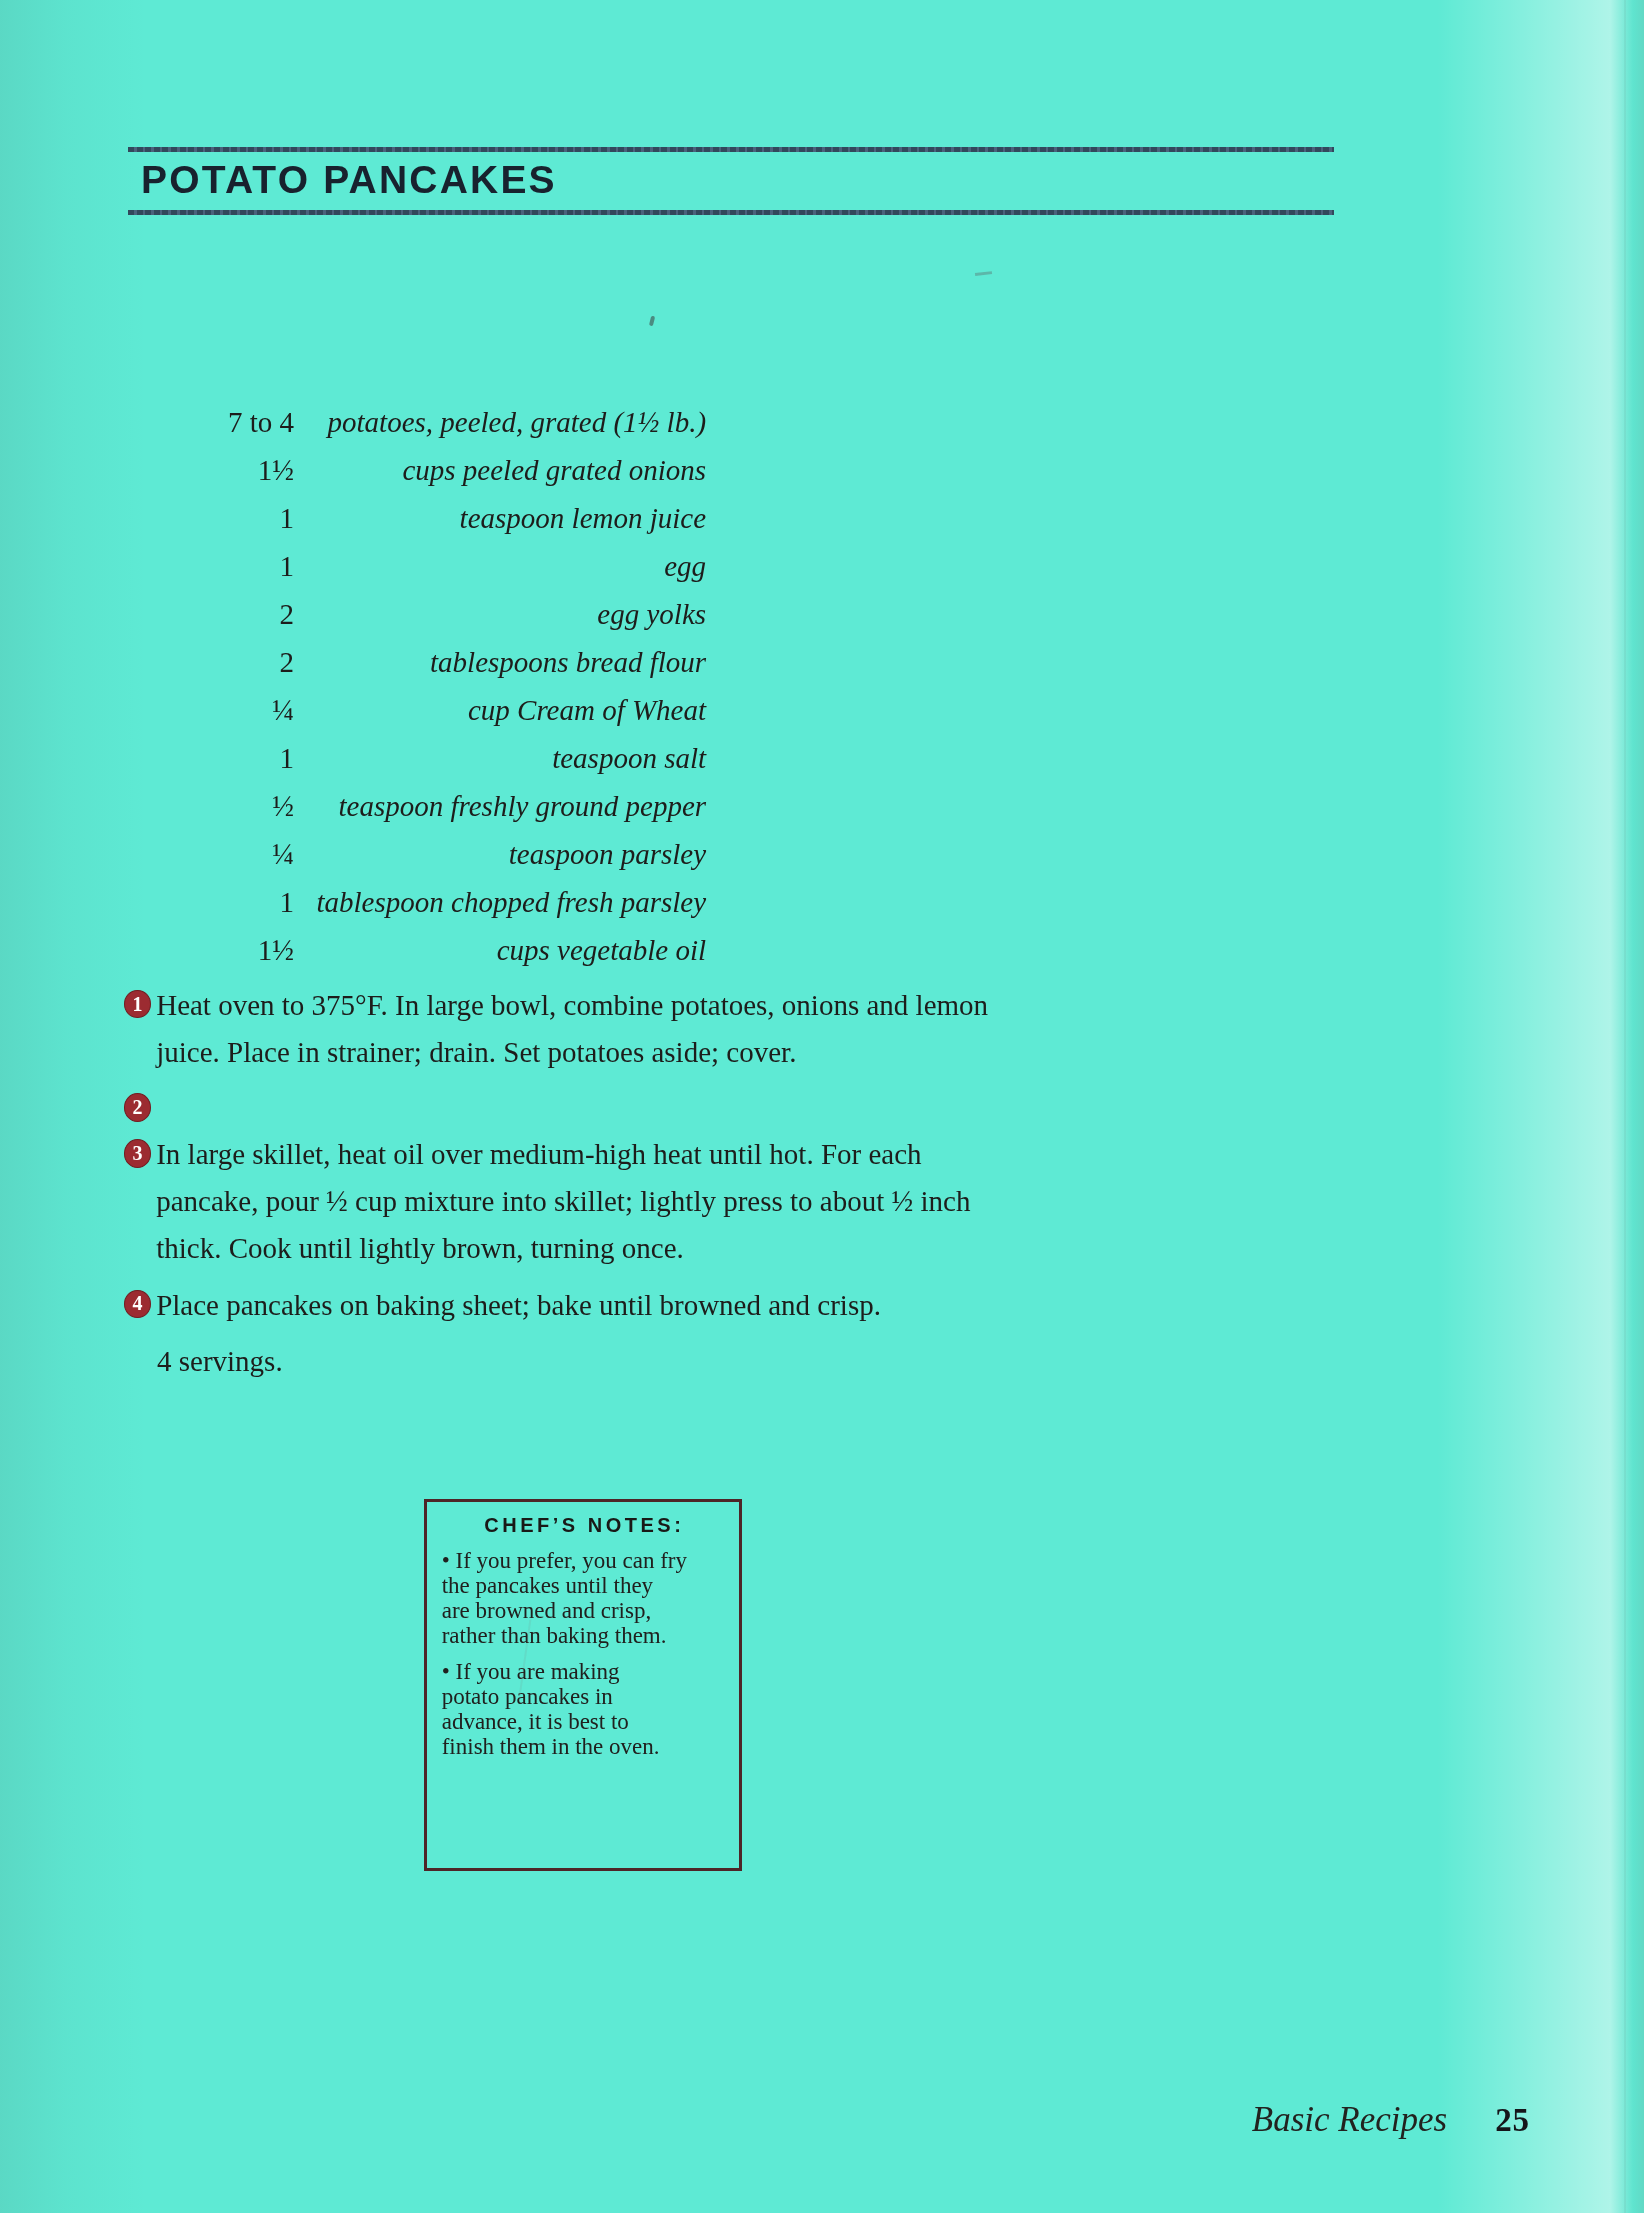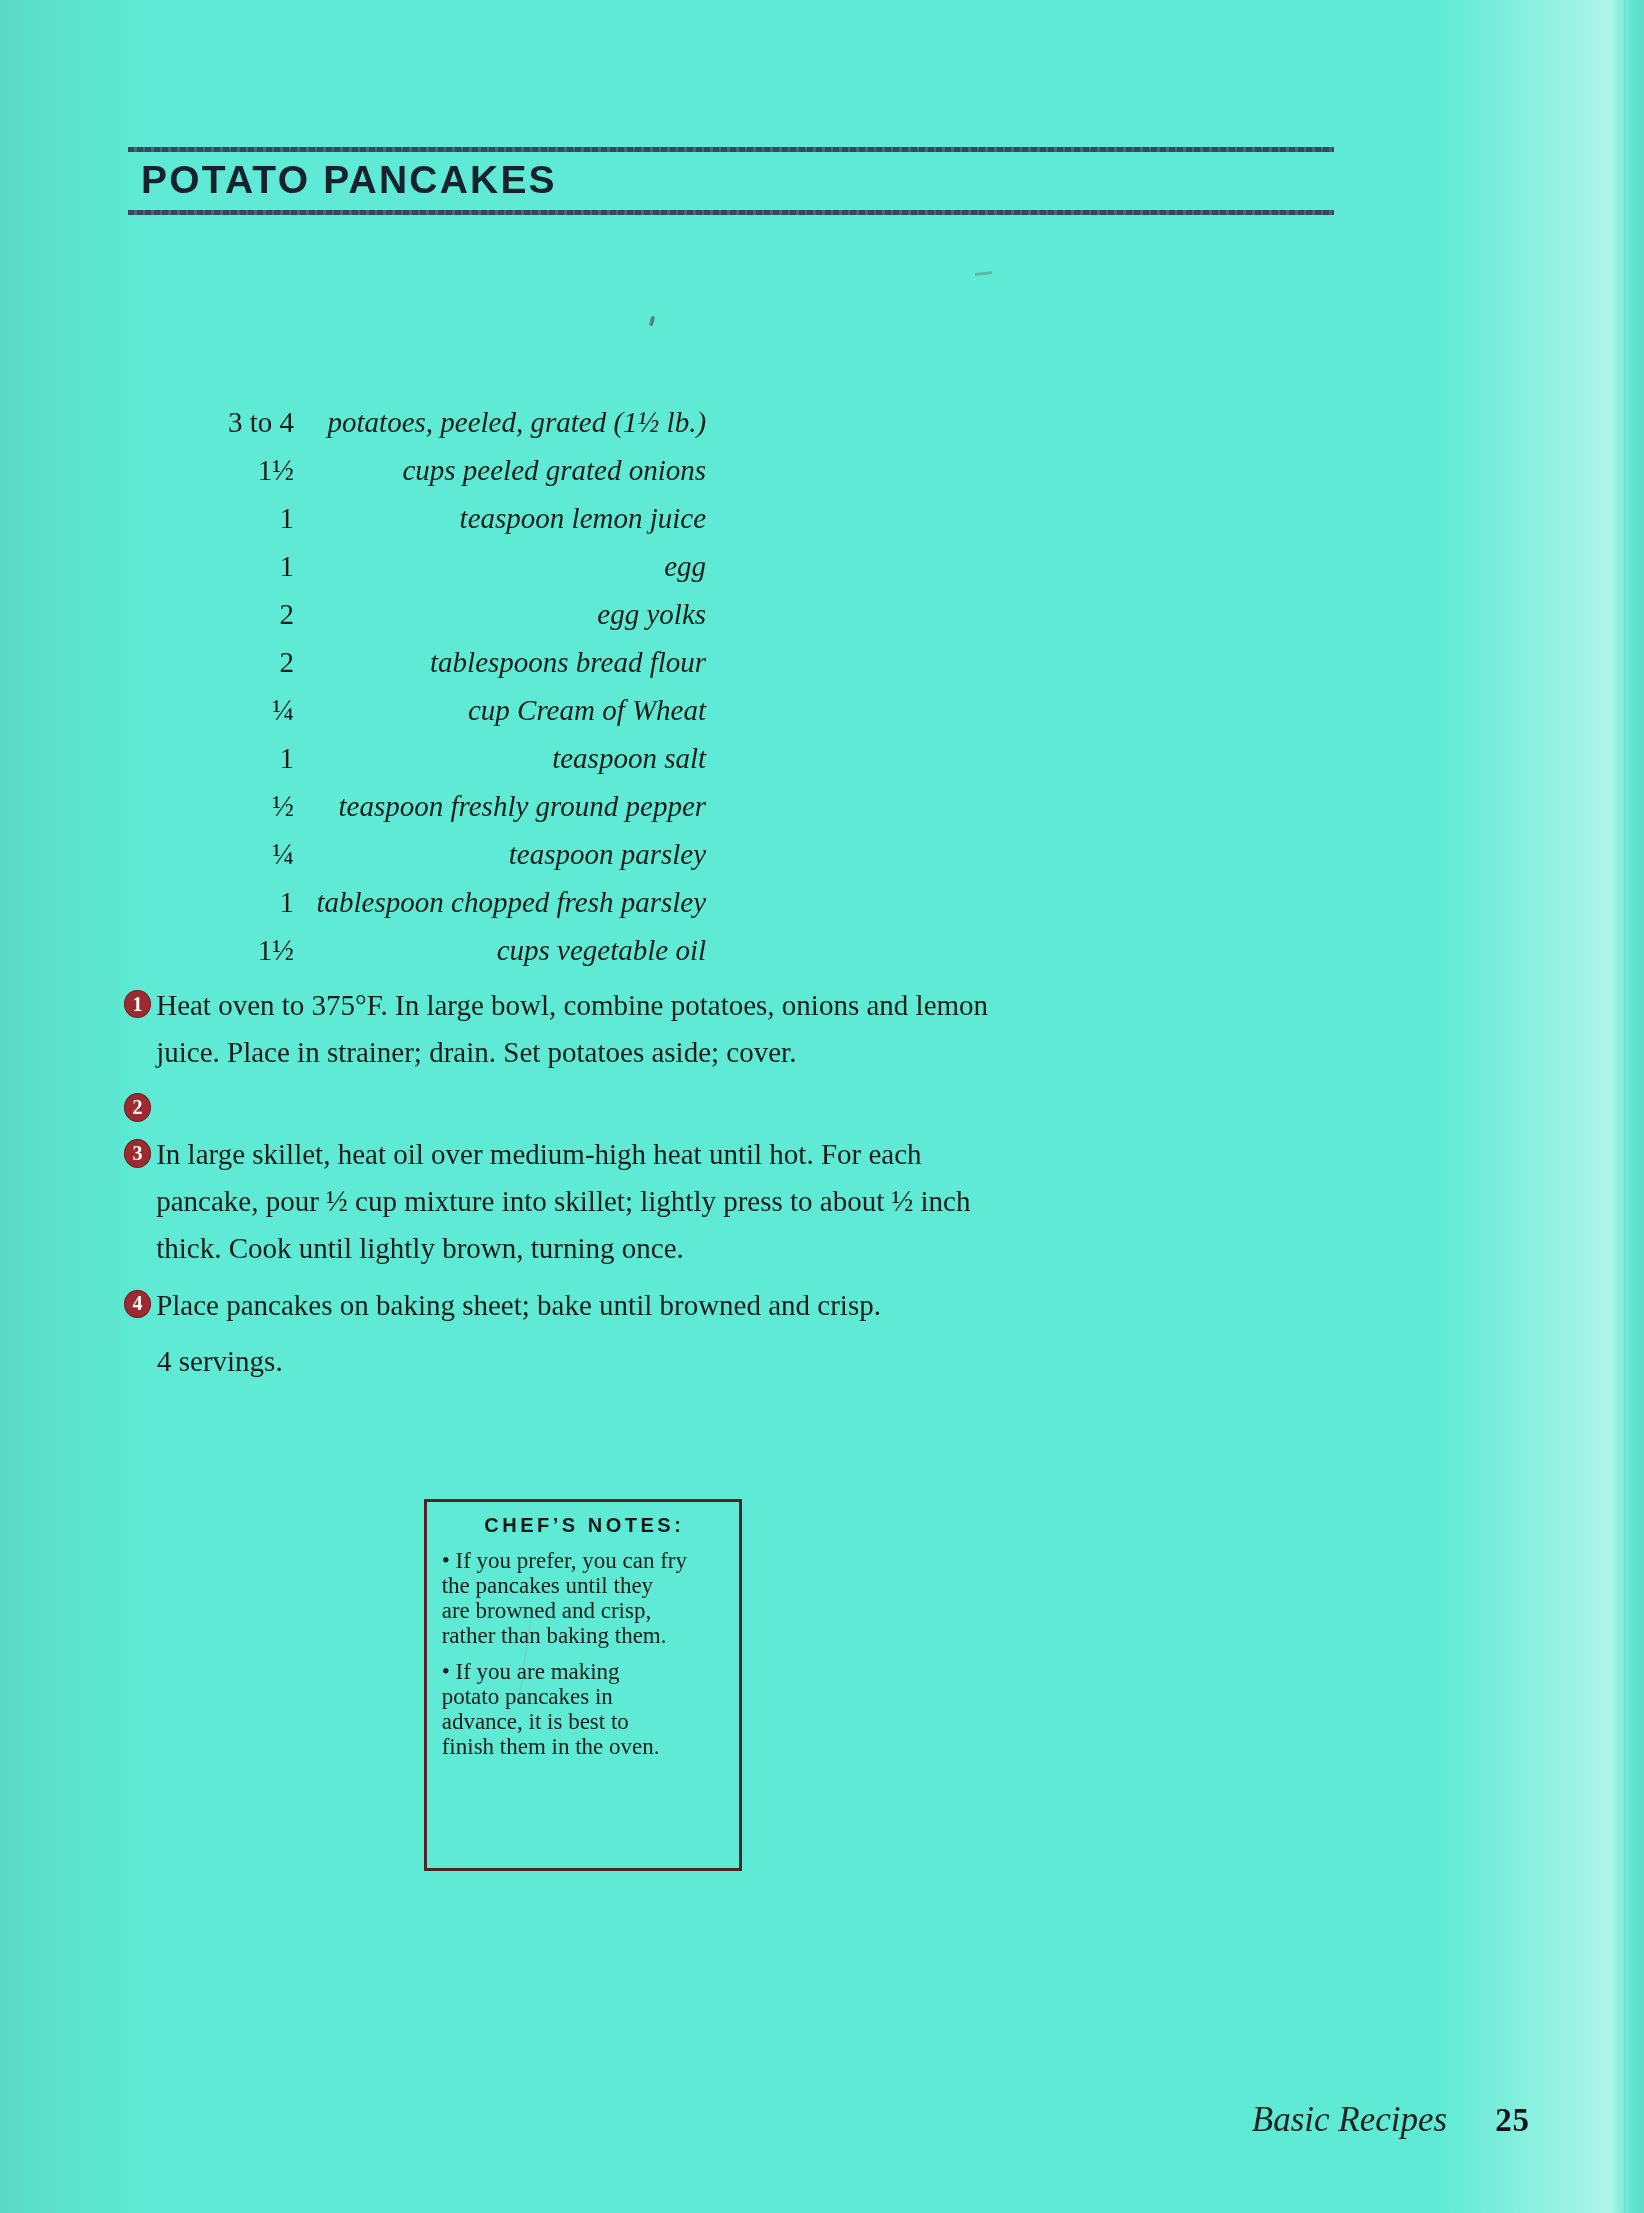--- a/index.html
+++ b/index.html
@@ -129,21 +129,21 @@
   <div class="edge-right"></div>
   <div class="crease-right"></div>
 
   <div class="rule rule-top"></div>
   <h1 class="page-title" style="margin:0">POTATO PANCAKES</h1>
   <div class="rule rule-bottom"></div>
 
 
   <div class="ingredients">
     <div class="ing-row">
-      <span class="ing-qty">3 to 4</span>
+      <span class="ing-qty">7 to 4</span>
       <span class="ing-item">potatoes, peeled, grated (1½ lb.)</span>
     </div>
     <div class="ing-row">
       <span class="ing-qty">1½</span>
       <span class="ing-item">cups peeled grated onions</span>
     </div>
     <div class="ing-row">
       <span class="ing-qty">1</span>
       <span class="ing-item">teaspoon lemon juice</span>
     </div>

